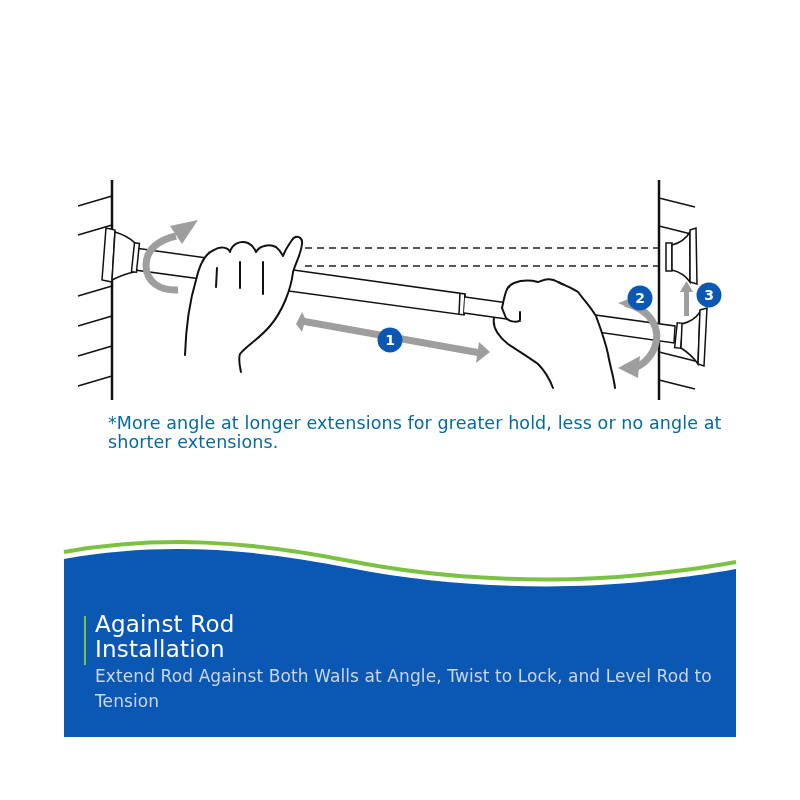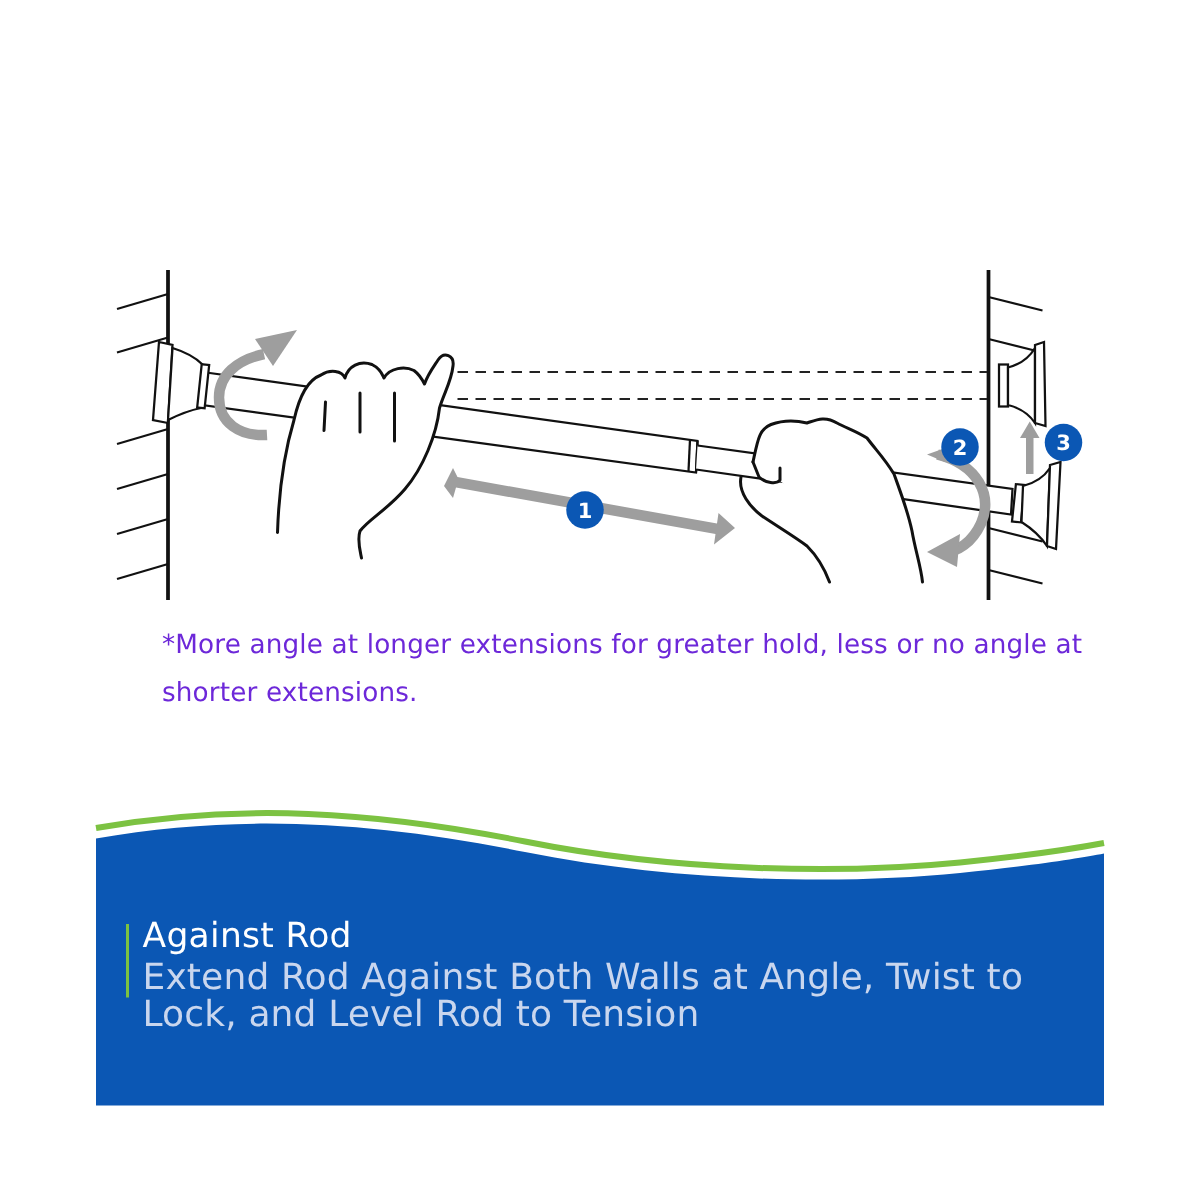--- a/index.html
+++ b/index.html
@@ -20,22 +20,22 @@
     top: 0;
     width: 800px;
     height: 800px;
   }
   .footnote {
     position: absolute;
     left: 108px;
     top: 414px;
     width: 620px;
     font-size: 17.5px;
-    line-height: 32px;
-    color: #6d28d9;
+    line-height: 19px;
+    color: #0369a1;
     letter-spacing: 0.1px;
   }
   .panel-text {
     position: absolute;
     left: 84px;
     top: 612px;
     width: 650px;
   }
   .title-wrap {
     position: relative;
@@ -52,21 +52,21 @@
   .title-line {
     display: block;
     color: #ffffff;
     font-size: 23px;
     line-height: 25px;
     font-weight: normal;
     letter-spacing: 0.2px;
   }
   .subtitle {
     color: #c9d6ee;
-    font-size: 24px;
+    font-size: 17px;
     line-height: 25px;
     margin-top: 2px;
     padding-left: 11px;
     letter-spacing: 0.1px;
   }
   .badge-text {
     font-family: "DejaVu Sans", "Liberation Sans", sans-serif;
     font-weight: bold;
     font-size: 14px;
     fill: #ffffff;
@@ -181,15 +181,16 @@
     <path d="M64,552 C160,535 250,541 350,561 C450,581 560,583 640,575 C690,570 720,565 736,562" fill="none" stroke="#7cc242" stroke-width="4"></path>
   </g>
 </svg>
 
 <div class="footnote">*More angle at longer extensions for greater hold, less or no angle at shorter extensions.</div>
 
 <div class="panel-text">
   <div class="title-wrap">
     <div class="title-accent"></div>
     <span class="title-line">Against Rod</span>
+    <span class="title-line">Installation</span>
   </div>
   <div class="subtitle">Extend Rod Against Both Walls at Angle, Twist to Lock, and Level Rod to Tension</div>
 </div>
 
 </body></html>

